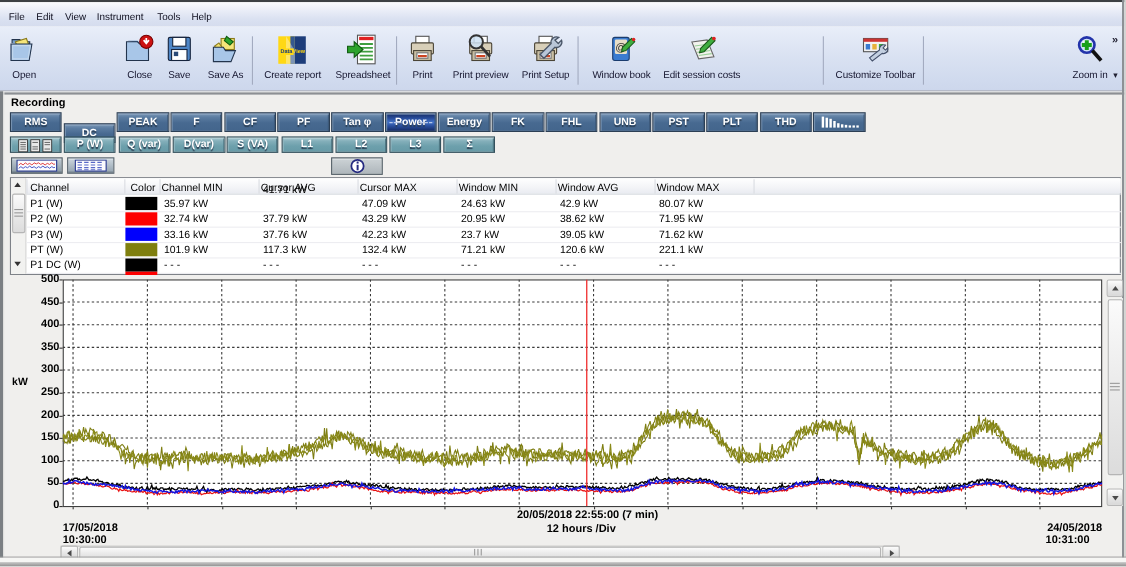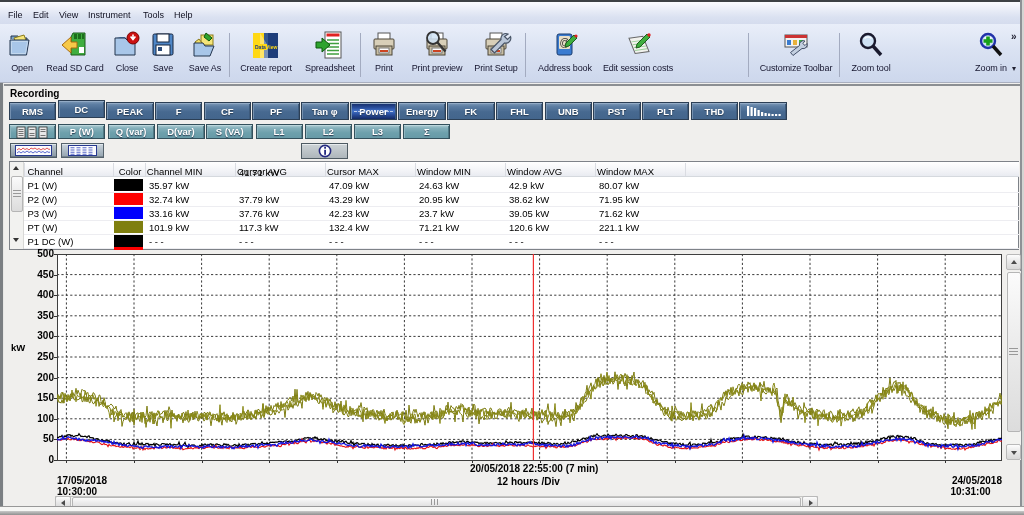--- a/index.html
+++ b/index.html
@@ -64,31 +64,20 @@
 <div id="toolbar" class="abs">
 <div class="tbi" style="left:-33px">
       <svg class="ic" width="32" height="32" viewBox="0 0 32 32">
         <path d="M5 10 v-3 h7 l2 2 h7 v3" fill="#7aa3cc" stroke="#23344d"></path>
 <path d="M8 9 l10-3 3 8 -10 3 z" fill="#f5e57a" stroke="#8a7a1a"></path>
 <path d="M4 11 h19 l-2.5 15 h-16.5 z" fill="#a8c6e8" stroke="#23344d"></path>
 <path d="M5.5 12.5 h16 l-2 12 h-14 z" fill="none" stroke="#c3d8ee" stroke-width="1"></path>
       </svg>
       <span class="lb">Open</span>
     </div>
-<div class="tbi" style="left:20px">
-      <svg class="ic" width="32" height="32" viewBox="0 0 32 32">
-        <path d="M14 4 h12 v22 h-14 v-18 z" fill="#3fae3f" stroke="#1c5c1c"></path>
-<rect x="15" y="5" width="3" height="5" fill="#1c6e1c"></rect>
-        <rect x="19" y="5" width="3" height="5" fill="#1c6e1c"></rect>
-        <rect x="23" y="5" width="2" height="5" fill="#1c6e1c"></rect>
-<rect x="20" y="18" width="5" height="6" fill="#fff"></rect>
-<path d="M3 16 l9-8 v5 h6 v6 h-6 v5 z" fill="#f7c948" stroke="#a86a10"></path>
-      </svg>
-      <span class="lb">Read SD Card</span>
-    </div>
 <div class="tbi" style="left:72px">
       <svg class="ic" width="32" height="32" viewBox="0 0 32 32">
         <path d="M5 8 h9 l2 2 h-2 z" fill="#4a7ab5"></path>
 <path d="M4 9 h10 l2 2 h8 v15 h-20 z" fill="#a8c6e8" stroke="#23344d"></path>
 <circle cx="22" cy="9" r="6" fill="#cc1111" stroke="#7a0000"></circle>
 <path d="M22 5.5 v4 m-2.4-2 l2.4 3 l2.4-3" stroke="#fff" stroke-width="1.6" fill="none"></path>
       </svg>
       <span class="lb">Close</span>
     </div>
 <div class="tbi" style="left:108px">
@@ -166,21 +155,21 @@
       <span class="lb">Print Setup</span>
     </div>
 <div class="tbi" style="left:510px">
       <svg class="ic" width="32" height="32" viewBox="0 0 32 32">
         <rect x="8" y="5" width="15" height="21" rx="2" fill="#3a7bd0" stroke="#1a3c6e"></rect>
 <rect x="10" y="7" width="11" height="13" rx="1" fill="#e8dfc8"></rect>
 <text x="15.5" y="17" font-size="10" text-anchor="middle" fill="#333">@</text>
 <path d="M25 6 l3 3 -8 8 -4 1 1-4 z" fill="#3fae3f" stroke="#1c5c1c"></path>
 <circle cx="27" cy="7" r="1.6" fill="#dd2222"></circle>
       </svg>
-      <span class="lb">Address book</span>
+      <span class="lb">Window book</span>
     </div>
 <div class="tbi" style="left:583px">
       <svg class="ic" width="32" height="32" viewBox="0 0 32 32">
         <path d="M8 8 h14 l4 16 h-14 z" transform="rotate(-8 16 16)" fill="#f2f2ee" stroke="#666"></path>
 <g transform="rotate(-8 16 16)" stroke="#9ad09a" stroke-width="1">
           <path d="M10 12 h12 M10.8 15 h12 M11.6 18 h12 M12.4 21 h12"></path>
         </g>
 <path d="M25 5 l3 3 -10 10 -4 1 1-4 z" fill="#3fae3f" stroke="#1c5c1c"></path>
 <circle cx="27" cy="6" r="1.7" fill="#dd2222"></circle>
       </svg>
@@ -189,28 +178,20 @@
 <div class="tbi" style="left:741px">
       <svg class="ic" width="32" height="32" viewBox="0 0 32 32">
         <rect x="5" y="6" width="22" height="12" fill="#f2f2f2" stroke="#555"></rect>
 <rect x="5" y="6" width="22" height="3" fill="#cc3333"></rect>
 <rect x="7" y="11" width="4" height="5" fill="#3a7bd0"></rect>
         <rect x="13" y="11" width="4" height="5" fill="#e8b13a"></rect>
         <rect x="19" y="11" width="4" height="5" fill="#3fae3f"></rect>
 <path d="M25 12 a4 4 0 0 0 -5.5 4.5 l-9 7 2.5 3 9-7 a4 4 0 0 0 5-5 l-2 2 -2.2-2 z" fill="#c3cfe0" stroke="#44506a"></path>
       </svg>
       <span class="lb">Customize Toolbar</span>
-    </div>
-<div class="tbi" style="left:816px">
-      <svg class="ic" width="32" height="32" viewBox="0 0 32 32">
-        <circle cx="13" cy="12" r="7" fill="#cfe2f5" stroke="#1a1a2e" stroke-width="2.4"></circle>
-<path d="M9.5 9.5 a5 5 0 0 1 7 0" fill="none" stroke="#fff" stroke-width="1.6" opacity="0.8"></path>
-<path d="M18 17 l8 9" stroke="#1a1a2e" stroke-width="3.4"></path>
-      </svg>
-      <span class="lb">Zoom tool</span>
     </div>
 <div class="tbi" style="left:936px">
       <svg class="ic" width="32" height="32" viewBox="0 0 32 32">
         <circle cx="13" cy="12" r="7" fill="#cfe2f5" stroke="#2233aa" stroke-width="2.4"></circle>
 <path d="M9.5 9.5 a5 5 0 0 1 7 0" fill="none" stroke="#fff" stroke-width="1.6" opacity="0.8"></path>
 <path d="M18 17 l8 9" stroke="#111" stroke-width="3.4"></path>
         <path d="M13 7.5 v9 M8.5 12 h9" stroke="#18a018" stroke-width="3.6"></path>
       </svg>
       <span class="lb">Zoom in</span>
     </div>
@@ -222,21 +203,21 @@
 <div class="abs" style="left:1011px;top:7px;font-size:10px;font-weight:bold;color:#223">»</div>
 <div class="abs" style="left:1012px;top:40px;font-size:8px;color:#223">▾</div>
 </div>
 <div class="abs" style="left:0;top:84px;width:1024px;height:1.5px;background:#8c8f93"></div>
 <div id="lframe" class="abs"></div>
 <div id="lframe2" class="abs"></div>
 <div id="rframe" class="abs"></div>
 <div id="rframe2" class="abs"></div>
 <div id="rectitle" class="abs">Recording</div>
 <div class="pbtn" style="left:8.8px;top:102px;width:47.5px">RMS</div>
-<div class="pbtn" style="left:57.5px;top:100px;width:47.5px">DC</div>
+<div class="pbtn" style="left:57.5px;top:112px;width:47.5px">DC</div>
 <div class="pbtn" style="left:106.2px;top:102px;width:47.5px">PEAK</div>
 <div class="pbtn" style="left:154.9px;top:102px;width:47.5px">F</div>
 <div class="pbtn" style="left:203.6px;top:102px;width:47.5px">CF</div>
 <div class="pbtn" style="left:252.3px;top:102px;width:47.5px">PF</div>
 <div class="pbtn" style="left:301.0px;top:102px;width:47.5px">Tan φ</div>
 <div class="pbtn sel" style="left:349.7px;top:102px;width:47.5px">Power<i class="dashL"></i><i class="dashR"></i></div>
 <div class="pbtn" style="left:398.4px;top:102px;width:47.5px">Energy</div>
 <div class="pbtn" style="left:447.1px;top:102px;width:47.5px">FK</div>
 <div class="pbtn" style="left:495.8px;top:102px;width:47.5px">FHL</div>
 <div class="pbtn" style="left:544.5px;top:102px;width:47.5px">UNB</div>

